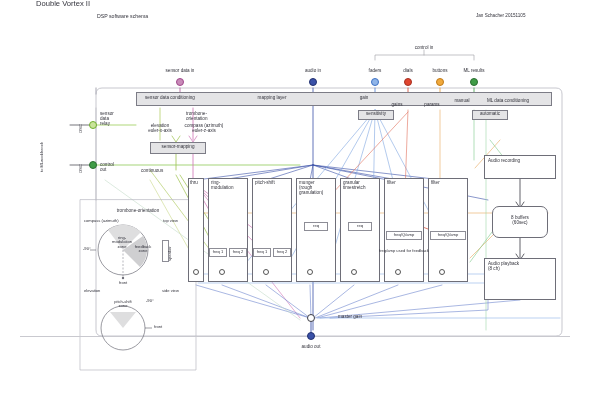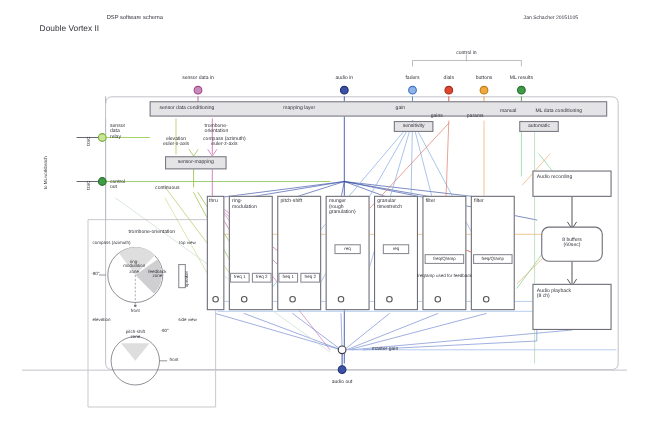--- a/index.html
+++ b/index.html
@@ -20,21 +20,21 @@
   .rnd{border-radius:7px;}
   .dot{position:absolute;border-radius:50%;box-sizing:border-box;}
   .hr{position:absolute;background:#c9c9cf;height:0.6px;}
   svg{position:absolute;left:0;top:0;overflow:visible;}
 </style>
 </head>
 <body>
 
 <div id="root">
 
-  <div class="t f7" style="left:36px;top:22px;text-align:right;">Double Vortex II</div>
+  <div class="t f7" style="left:36px;top:0;text-align:right;">Double Vortex II</div>
   <div class="t f5" style="left:97px;top:14px;">DSP software schema</div>
   <div class="t f45" style="left:476px;top:14px;">Jan Schacher 20151105</div>
 
   <svg width="590" height="400">
     <g stroke-linecap="round" fill="none">
 
       <path d="M96,88 L96,330 Q96,336 102,336 L556,336 Q562,336 562,330 L562,94 Q562,88 556,88 L102,88 Q96,88 96,94 Z" stroke="#b9b9c1" stroke-width="0.8"></path>
 
       <path d="M375,60 L375,55 L474,55 L474,60" stroke="#9a9aa2" stroke-width="0.6"></path>
       <path d="M424,55 L424,50" stroke="#9a9aa2" stroke-width="0.6"></path>

